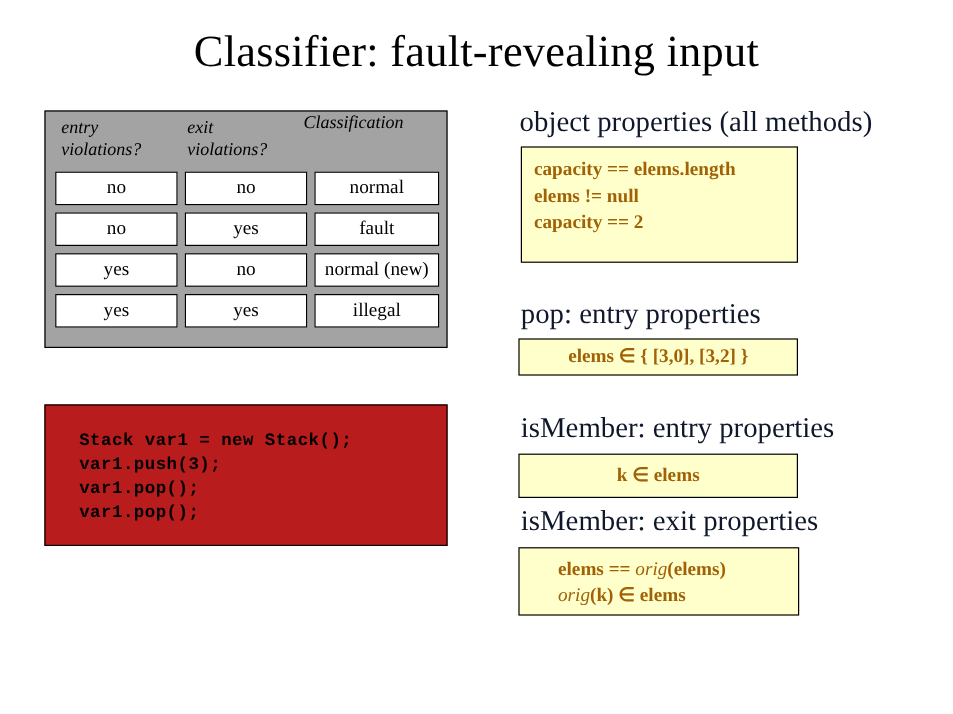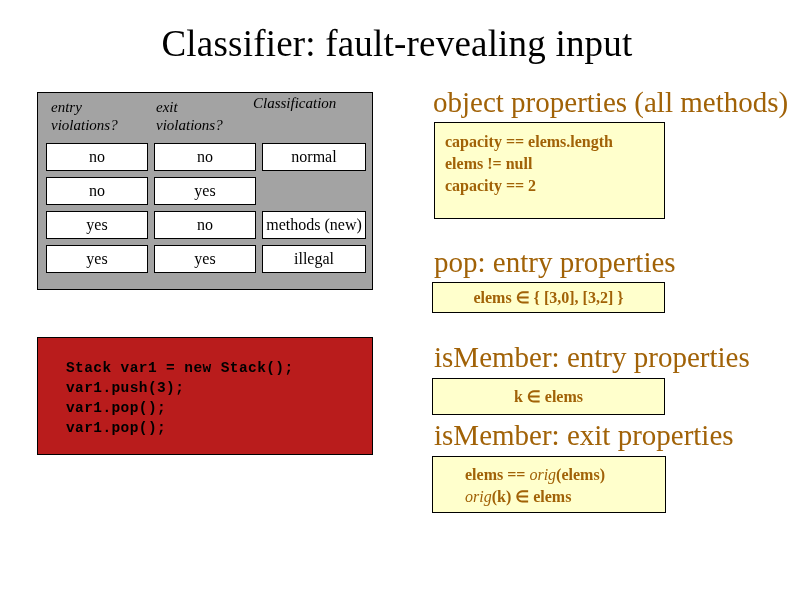--- a/index.html
+++ b/index.html
@@ -109,23 +109,23 @@
     line-height: 20px;
     letter-spacing: 0.4px;
     color: #000000;
     white-space: pre;
   }
 
   
   .section-heading {
     position: absolute;
     font-family: "Liberation Serif", serif;
-    font-size: 29px;
+    font-size: 24px;
     line-height: 25px;
-    color: #a16207;
+    color: #0f172a;
     white-space: nowrap;
   }
   .prop-box {
     position: absolute;
     background: #ffffcc;
     border: 1px solid #000000;
     box-sizing: border-box;
   }
   .prop-line {
     font-family: "Liberation Serif", serif;
@@ -188,26 +188,27 @@
 
     <div class="trow">
       <div class="tcell c0">no</div>
       <div class="tcell c1">no</div>
       <div class="tcell c2">normal</div>
     </div>
 
     <div class="trow">
       <div class="tcell c0">no</div>
       <div class="tcell c1">yes</div>
+      <div class="tcell c2">fault</div>
     </div>
 
     <div class="trow">
       <div class="tcell c0">yes</div>
       <div class="tcell c1">no</div>
-      <div class="tcell c2">methods (new)</div>
+      <div class="tcell c2">normal (new)</div>
     </div>
 
     <div class="trow">
       <div class="tcell c0">yes</div>
       <div class="tcell c1">yes</div>
       <div class="tcell c2">illegal</div>
     </div>
 
   </div>
 </div>

